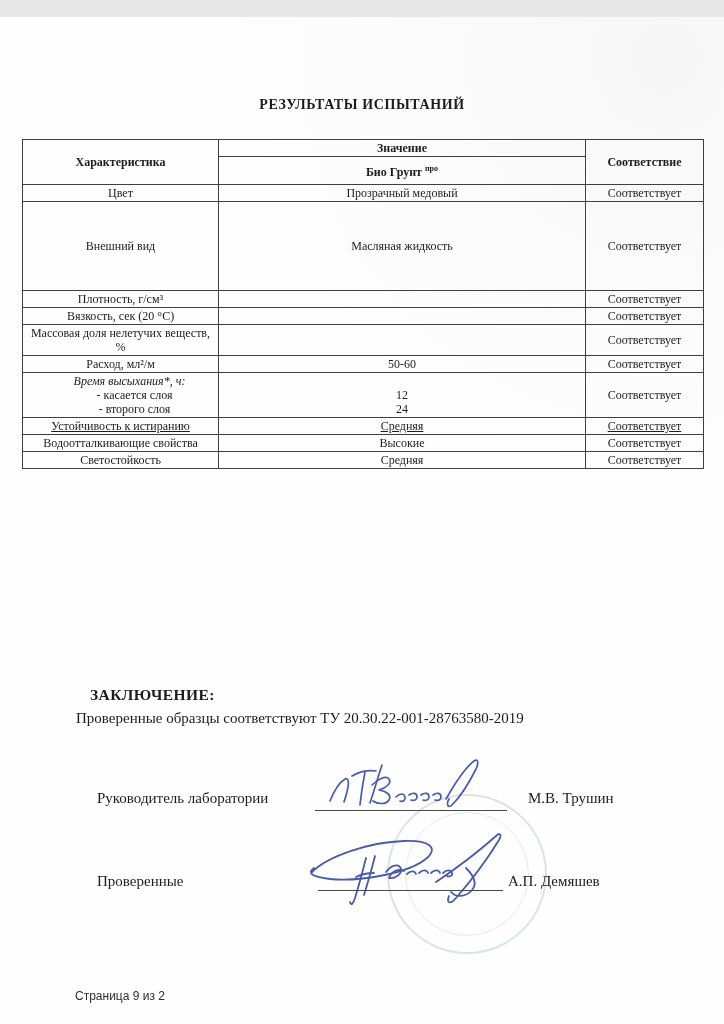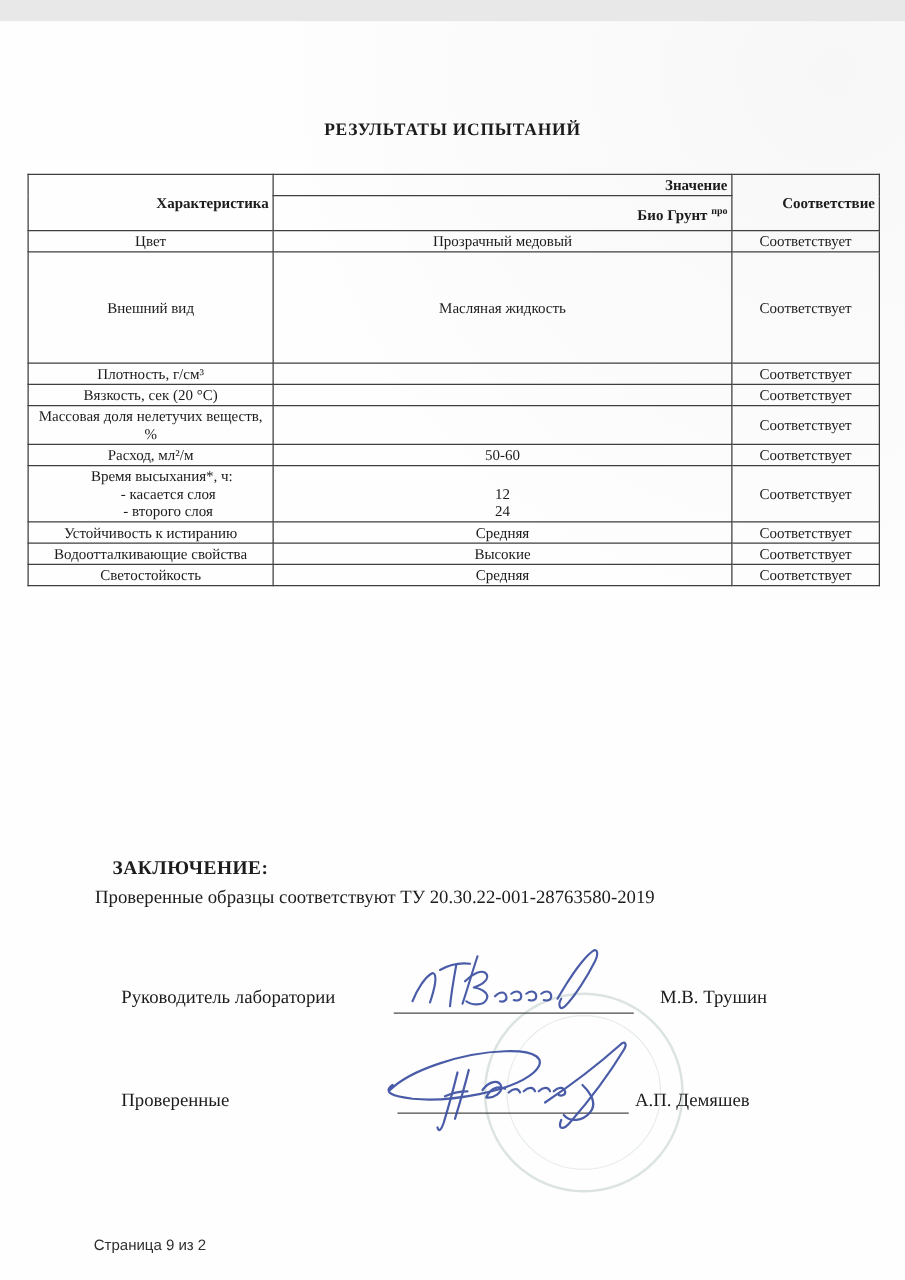--- a/index.html
+++ b/index.html
@@ -23,39 +23,39 @@
     width:681px;
     border-collapse:collapse;table-layout:fixed;
     font-size:12px;line-height:14px;
   }
   table.results th, table.results td{
     border:1px solid #3f3f3f;
     text-align:center;vertical-align:middle;
     padding:1px 3px;
     font-weight:normal;
   }
-  table.results th{font-weight:bold;text-align:right;}
+  table.results th{font-weight:bold;}
   .col-char{width:196px;}
   .col-val{width:367px;}
   .col-conf{width:118px;}
   tr.h1{height:16px;}
   tr.h2{height:28px;padding-left:48px;}
   tr.r-color{height:16px;}
   tr.r-appearance{height:89px;}
   tr.r-density{height:16px;}
   tr.r-viscosity{height:16px;}
   tr.r-mass{height:29px;}
   tr.r-consumption{height:17px;}
   tr.r-drying{height:43px;}
-  tr.r-abrasion{height:15px;}
+  tr.r-abrasion{height:15px;text-decoration:underline;}
   tr.r-water{height:15px;}
   tr.r-light{height:17px;}
   td.multiline{text-align:left;vertical-align:middle;}
   .ml-line{line-height:14px;}
-  .ml-title{padding-left:18px;}
+  .ml-title{padding-left:18px;font-style:italic;}
   .ml-sub{padding-left:28px;}
   .ml-center{text-align:center;line-height:14px;min-height:14px;}
   sup{font-size:8px;}
   .conclusion-heading{
     position:absolute;left:90px;top:669px;
     font-weight:bold;font-size:15.5px;letter-spacing:0.4px;
   }
   .conclusion-text{
     position:absolute;left:76px;top:693px;
     font-size:15px;

